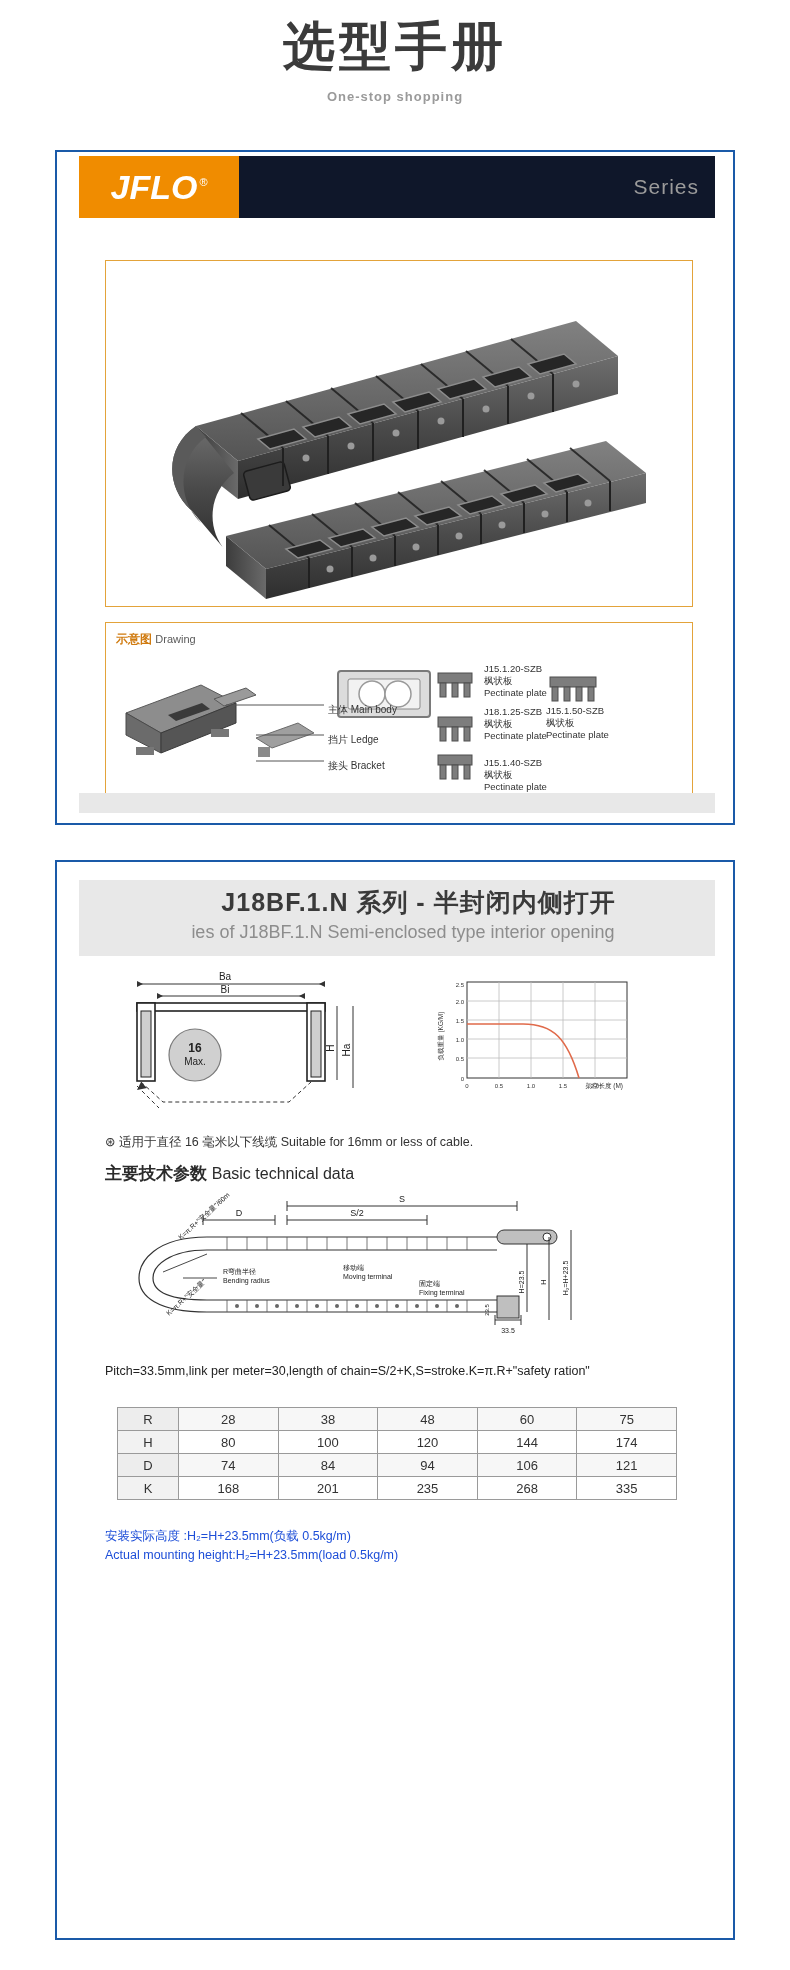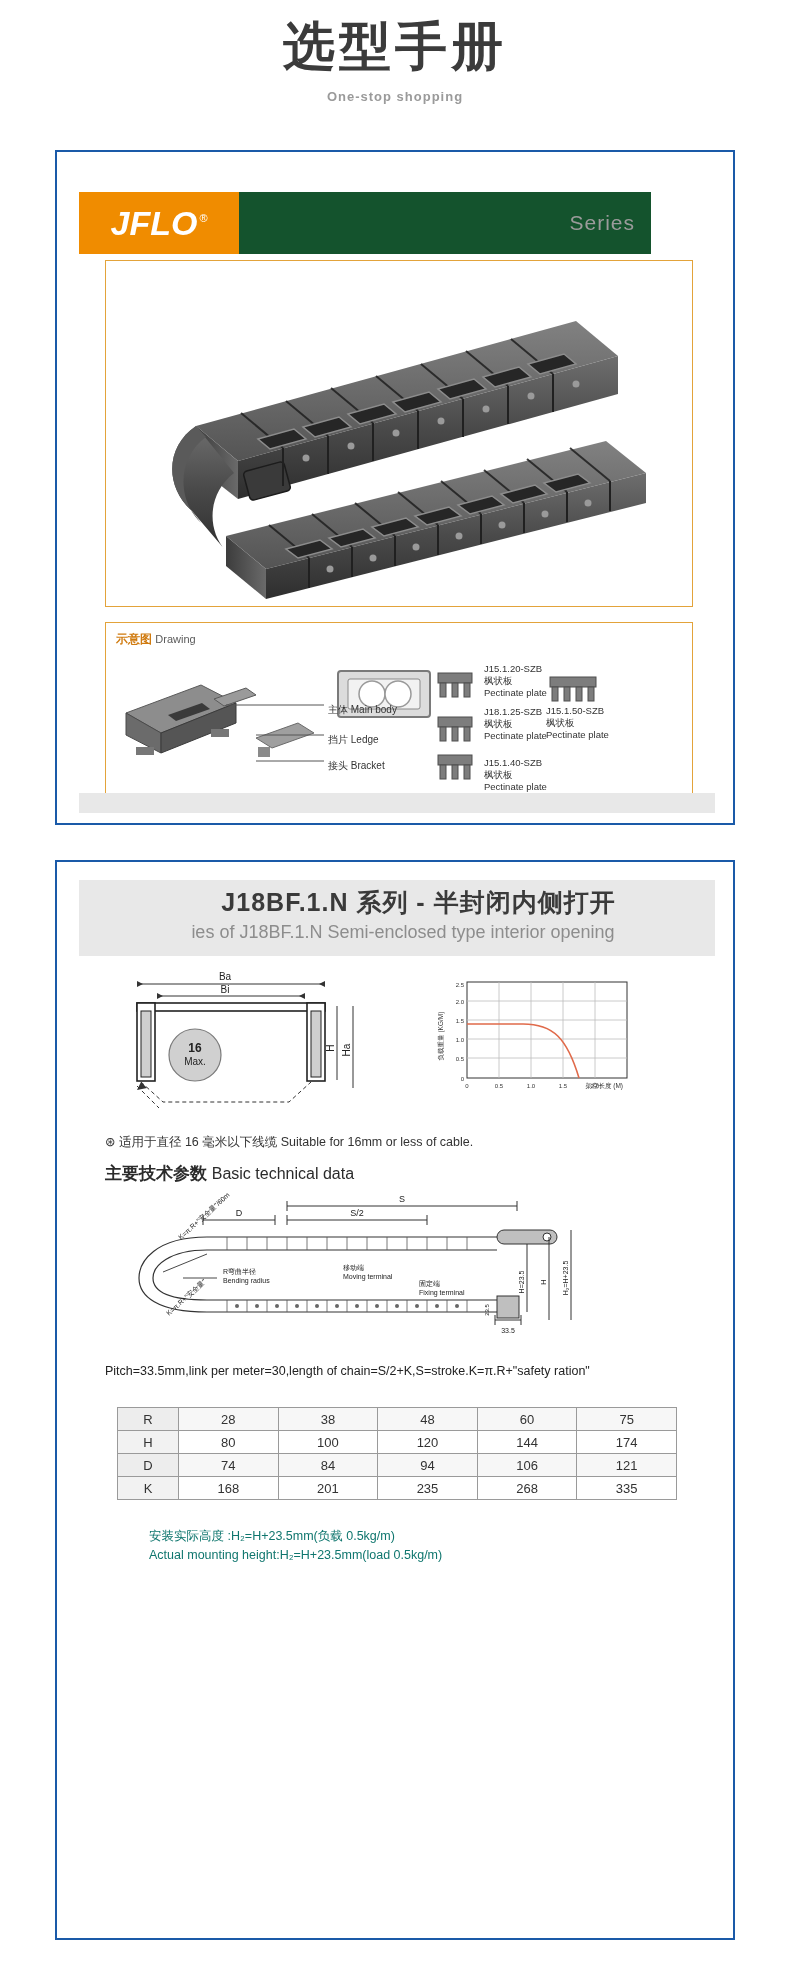--- a/index.html
+++ b/index.html
@@ -34,22 +34,22 @@
   
   .panel{
     position:absolute;
     border:2px solid #1a5aa8;
     background:#fff;
     box-sizing:border-box;
   }
   #panel1{left:55px;top:150px;width:680px;height:675px;}
 
   .brandbar{
-    position:absolute;left:22px;top:40px;width:572px;height:62px;
-    background:#14532d;
+    position:absolute;left:22px;top:4px;width:636px;height:62px;
+    background:#0f172a;
   }
   .brandbox{
     position:absolute;left:0;top:0;width:160px;height:62px;
     background:#f08c00;
     display:flex;align-items:center;justify-content:center;
   }
   .brandbox .bt{
     color:#fff;font-size:34px;font-weight:bold;font-style:italic;letter-spacing:0px;
     font-family:"Liberation Sans", sans-serif;
     position:relative;
@@ -119,21 +119,21 @@
     font-size:13px;color:#333;
   }
   table.specs td{
     border:1px solid #9a9a9a;height:22px;text-align:center;padding:0;
   }
   table.specs td.rowhdr{width:60px;background:#f2f2f2;}
   table.specs tr:nth-child(odd) td{background:#f7f7f7;}
   table.specs tr:nth-child(odd) td.rowhdr{background:#ededed;}
 
   .mount{
-    position:absolute;left:48px;top:665px;font-size:12.5px;color:#0f766e;line-height:1.55;margin-left:44px;
+    position:absolute;left:48px;top:665px;font-size:12.5px;color:#1d4ed8;line-height:1.55;
   }
 
   
   svg text{font-family:"Liberation Sans", sans-serif;}
 </style>
 </head>
 <body>
 
 <div class="page">
 

